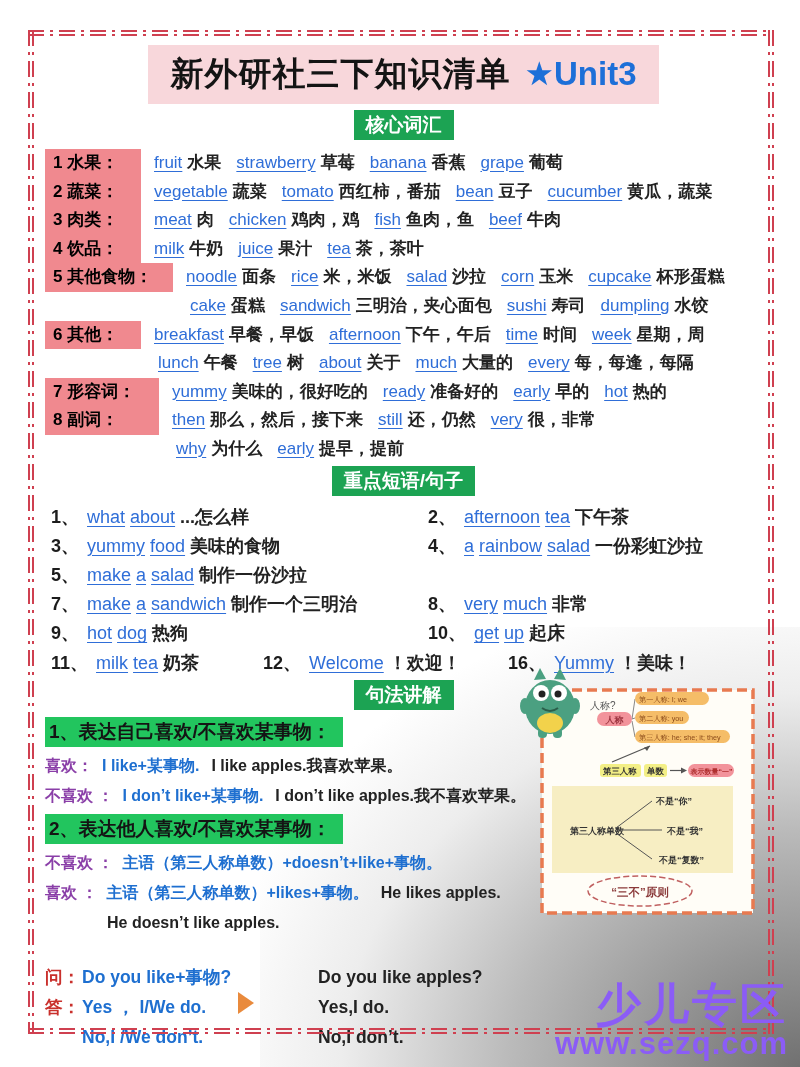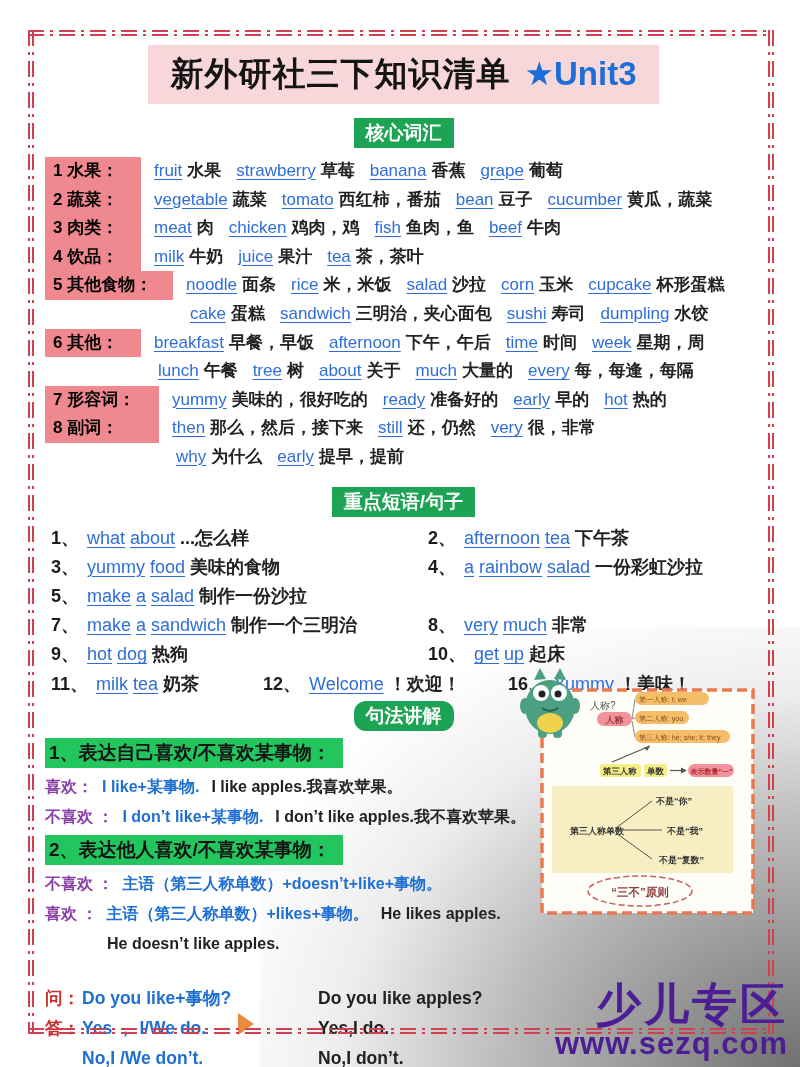--- a/index.html
+++ b/index.html
@@ -17,29 +17,29 @@
                      linear-gradient(90deg,#cf4050 0 16px,transparent 16px 22px,#cf4050 22px 25px,transparent 25px 31px);
     background-size:31px 2px,31px 2px;background-position:0 0,0 4px;background-repeat:repeat-x;}
   .bv{top:30px;bottom:33px;width:6px;
     background-image:linear-gradient(180deg,#cf4050 0 16px,transparent 16px 22px,#cf4050 22px 25px,transparent 25px 31px),
                      linear-gradient(180deg,#cf4050 0 16px,transparent 16px 22px,#cf4050 22px 25px,transparent 25px 31px);
     background-size:2px 31px,2px 31px;background-position:0 0,4px 0;background-repeat:repeat-y;}
   .b-top{top:30px}.b-bottom{top:1028px}.b-left{left:28px}.b-right{right:26px}
 
   .content{position:absolute;left:45px;right:38px;top:45px;z-index:2;}
 
-  .title-band{display:table;margin:0 auto 14px auto;background:#f8d7db;padding:7px 22px;white-space:nowrap;text-align:center;}
+  .title-band{display:table;margin:0 auto 6px auto;background:#f8d7db;padding:7px 22px;white-space:nowrap;text-align:center;}
   .title-main{font-size:33px;font-weight:bold;color:#141414;letter-spacing:1px;}
   .title-unit{font-size:33px;font-weight:bold;color:#1d6fd8;margin-left:14px;}
 
   .badge{background:#1ca353;color:#fff;font-weight:bold;font-size:19px;line-height:24px;
     padding:3px 12px;display:table;margin:0 auto;}
   .badge-vocab{margin-bottom:9px;}
-  .badge-phrases{margin:15px auto 7px auto;}
-  .badge-syntax{margin:2px auto 7px auto;border-radius:12px;}
+  .badge-phrases{margin:2px auto 7px auto;}
+  .badge-syntax{margin:2px auto 7px auto;}
 
   
   .vrow{display:flex;font-size:17px;line-height:28.6px;}
   .vlabel{background:#f0898f;font-weight:bold;color:#000000;padding:0 4px 0 8px;
     white-space:nowrap;align-self:flex-start;box-sizing:border-box;}
   .vlines{flex:1;padding-left:13px;}
   .vline{white-space:nowrap;}
   .grp{margin-right:15px;}
   .en{color:#2f6ed8;text-decoration:underline;text-underline-offset:3px;margin-right:5px;}
   .zh{color:#222;font-weight:600;}
@@ -74,21 +74,21 @@
   .qarrow{margin-top:9px;margin-left:6px;width:44px;height:12px;background:#e98a3c;position:relative;}
   .qarrow::after{content:'';position:absolute;right:-16px;top:-5px;width:0;height:0;
     border-left:16px solid #e98a3c;border-top:11px solid transparent;border-bottom:11px solid transparent;}
 
   
   .figure{position:absolute;left:540px;top:688px;width:215px;height:227px;z-index:2;}
   .figure svg{display:block;}
   .monster{position:absolute;left:-22px;top:-22px;width:64px;height:74px;}
 
   
-  .wm{position:absolute;right:12px;bottom:6px;text-align:right;color:#4c1d95;z-index:4;line-height:1.05;}
+  .wm{position:absolute;right:12px;bottom:6px;text-align:right;color:#8b5cf6;z-index:4;line-height:1.05;}
   .wm-title{font-size:45px;font-weight:bold;letter-spacing:3px;}
   .wm-url{font-size:31px;font-weight:bold;letter-spacing:1px;}
 </style>
 </head>
 <body>
 
 <div class="shade"></div>
 <div class="bh b-top"></div>
 <div class="bh b-bottom"></div>
 <div class="bv b-left"></div>

